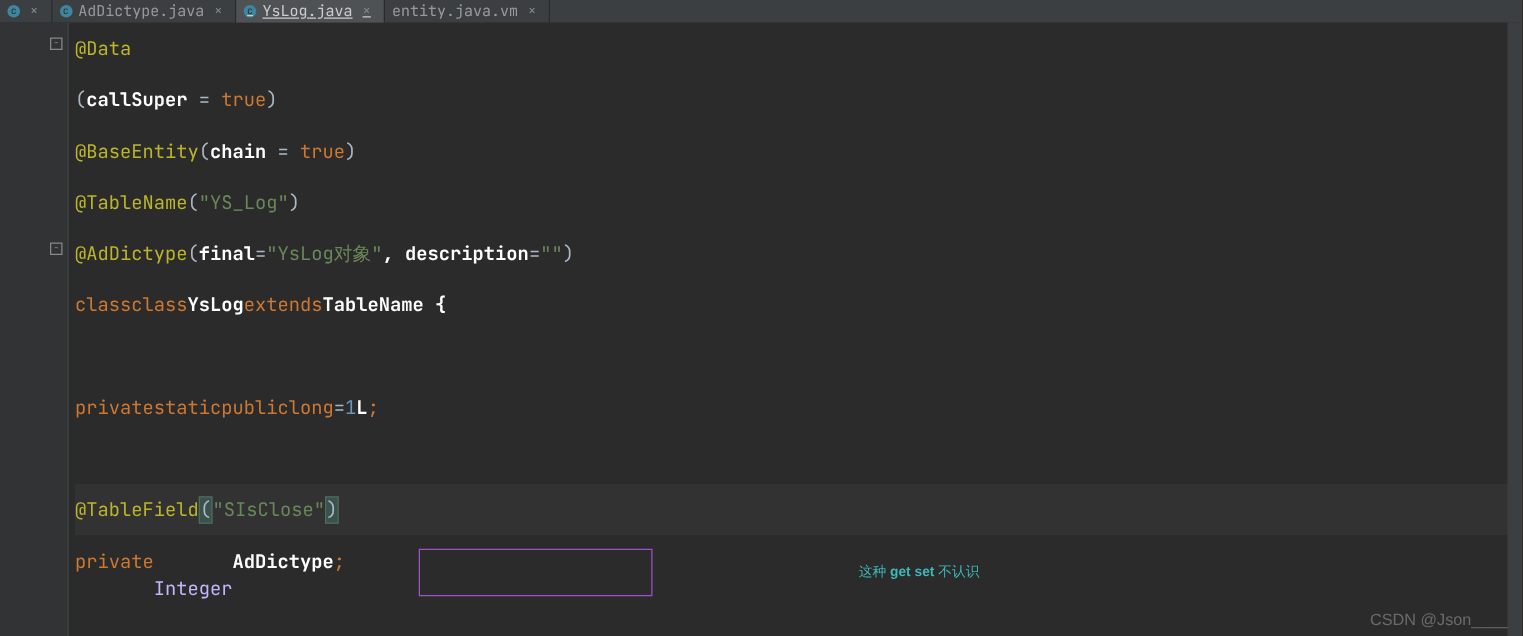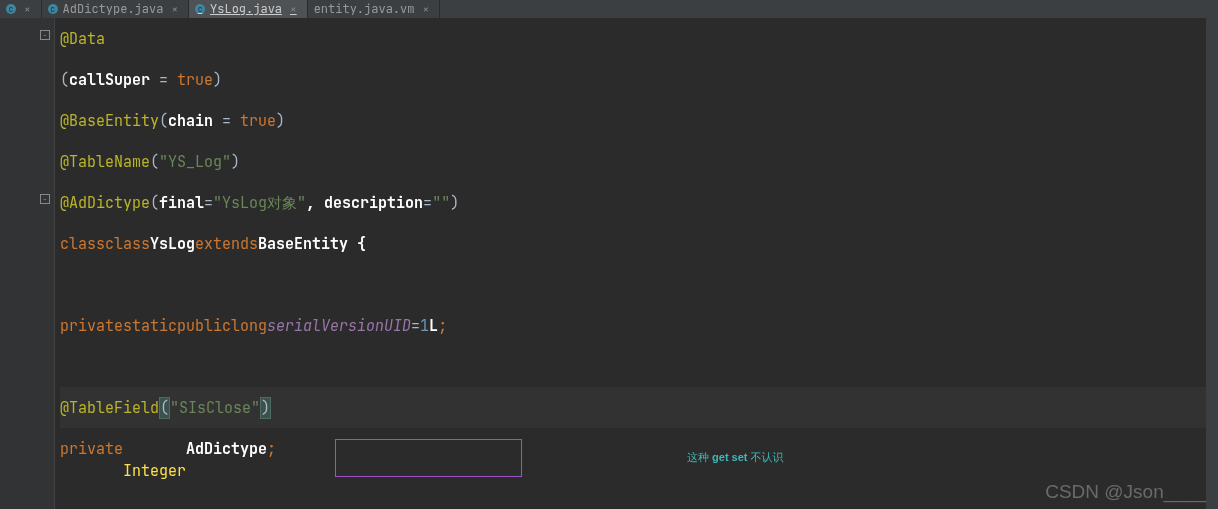--- a/index.html
+++ b/index.html
@@ -90,21 +90,21 @@
       white-space: pre;
     }
     .line.highlight {
       background: #323232;
     }
     .kw { color: #cc7832; }
     .ann { color: #bbb529; }
     .str { color: #6a8759; }
     .id { color: #ffffff; font-weight: bold; }
     .field-italic { color: #9876aa; font-style: italic; }
-    .type { color: #fde047; margin-top: 44px; }
+    .type { color: #c4b5fd; margin-top: 44px; }
     .paren { color: #a9b7c6; }
     .eq { color: #a9b7c6; }
     .num { color: #6897bb; }
     .match-brace {
       background: #3b514d;
       border: 1px solid #4e6b5f;
     }
     .cursor {
       border-right: 1px solid #bbb;
     }
@@ -126,21 +126,21 @@
       font-size: 11px;
     }
     .annotation-text .bold {
       font-weight: bold;
     }
     .watermark {
       position: absolute;
       bottom: 6px;
       right: 12px;
       color: #6a6a6a;
-      font-size: 19px;
+      font-size: 13px;
       font-family: sans-serif;
     }
     .scrollbar {
       position: absolute;
       right: 0;
       top: 18px;
       width: 12px;
       height: calc(100% - 18px);
       background: #3c3f41;
     }
@@ -173,23 +173,23 @@
   <div class="gutter">
     <div class="gutter-icon" style="top:12px;">−</div>
     <div class="gutter-icon" style="top:176px;">−</div>
   </div>
   <div class="code">
     <div class="line"><span class="ann">@Data</span></div>
     <div class="line"><span class="paren">(</span><span class="id">callSuper</span><span class="eq"> = </span><span class="kw">true</span><span class="paren">)</span></div>
     <div class="line"><span class="ann">@BaseEntity</span><span class="paren">(</span><span class="id">chain</span><span class="eq"> = </span><span class="kw">true</span><span class="paren">)</span></div>
     <div class="line"><span class="ann">@TableName</span><span class="paren">(</span><span class="str">"YS_Log"</span><span class="paren">)</span></div>
     <div class="line"><span class="ann">@AdDictype</span><span class="paren">(</span><span class="id">final</span><span class="eq">=</span><span class="str">"YsLog对象"</span><span class="id">, </span><span class="id">description</span><span class="eq">=</span><span class="str">""</span><span class="paren">)</span></div>
-    <div class="line"><span class="kw">class</span> <span class="kw">class</span> <span class="id">YsLog</span> <span class="kw">extends</span> <span class="id">BaseEntity</span><span class="id"> {</span></div>
+    <div class="line"><span class="kw">class</span> <span class="kw">class</span> <span class="id">YsLog</span> <span class="kw">extends</span> <span class="id">TableName</span><span class="id"> {</span></div>
     <div class="line"></div>
-    <div class="line">    <span class="kw">private</span> <span class="kw">static</span> <span class="kw">public</span> <span class="kw">long</span> <span class="field-italic">serialVersionUID</span><span class="eq">=</span><span class="num">1</span><span class="id">L</span><span class="kw">;</span></div>
+    <div class="line">    <span class="kw">private</span> <span class="kw">static</span> <span class="kw">public</span> <span class="kw">long</span> <span class="eq">=</span><span class="num">1</span><span class="id">L</span><span class="kw">;</span></div>
     <div class="line"></div>
     <div class="line highlight">    <span class="ann">@TableField</span><span class="paren match-brace">(</span><span class="str">"SIsClose"</span><span class="paren match-brace">)</span><span class="cursor"></span></div>
     <div class="line">    <span class="kw">private</span> <span class="type">Integer</span> <span class="id">AdDictype</span><span class="kw">;</span></div>
     <div class="highlight-box"></div>
     <div class="annotation-text"><span>这种 </span><span class="bold">get set</span><span> 不认识</span></div>
   </div>
 </div>
 
 <div class="scrollbar"></div>
 

